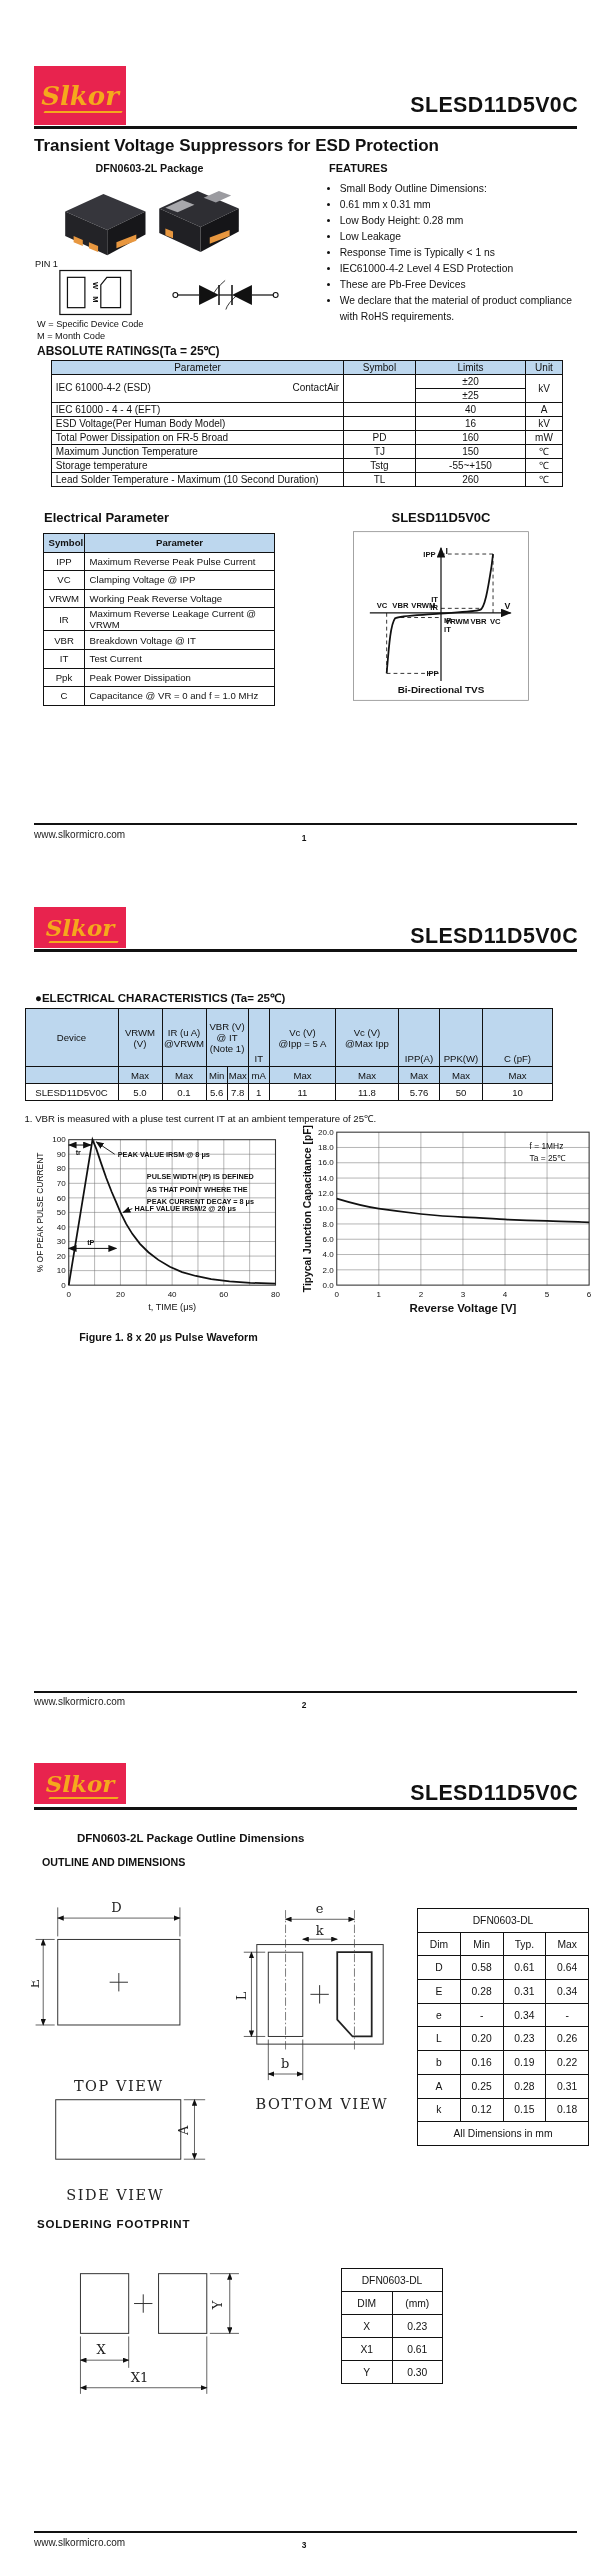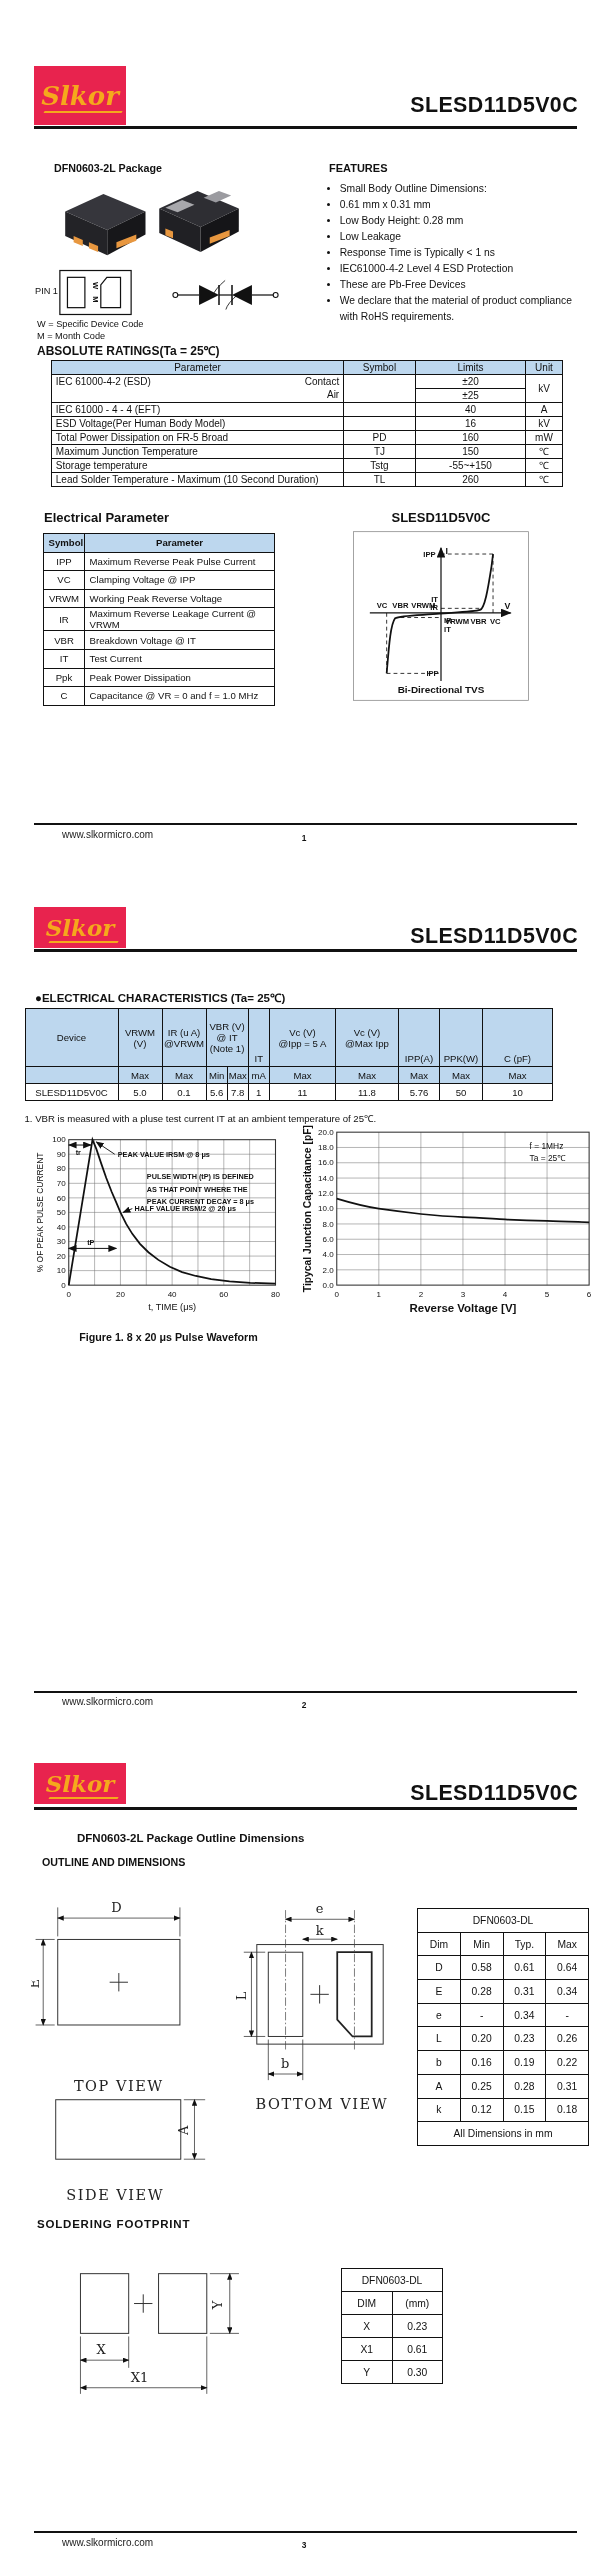--- a/index.html
+++ b/index.html
@@ -10,30 +10,30 @@
   .logo{background:#E8234E;color:#F5A81C;display:flex;align-items:center;justify-content:center;
         font-family:"DejaVu Serif",serif;font-style:italic;font-weight:bold;}
   .logo .lg-txt{position:relative;line-height:1;}
   .logo .lg-txt::after{content:"";position:absolute;left:3.1px;right:-3.1px;bottom:-4.6px;height:2.3px;
         background:#F5A81C;transform:skewX(-30deg);}
   .partno{font-weight:bold;font-size:21.4px;letter-spacing:0.4px;text-align:right;}
   .rule{background:#111;height:3.1px;}
   .h1{font-weight:bold;font-size:17px;}
   .h-sec{font-weight:bold;font-size:11.5px;}
   .small{font-size:9.2px;}
-  .ftr-url{font-size:10px;color:#222;margin-left:28px;}
+  .ftr-url{font-size:10px;color:#222;}
   .pgnum{font-size:8.4px;font-weight:bold;text-align:center;width:608px;}
   table{border-collapse:collapse;table-layout:fixed;color:#111;}
   
   .t-abs{width:510px;font-size:10px;border:1.5px solid #111;}
   .t-abs td,.t-abs th{border:0.8px solid #111;padding:0 3.8px;height:13px;line-height:11.5px;font-weight:normal;}
   .t-abs tr.th td{background:#BDD7EE;text-align:center;border-bottom:1.5px solid #111;}
   .t-abs td.c{text-align:center;}
   .split{display:flex;justify-content:space-between;}
-  .subs{display:flex;flex-direction:column;text-align:right;line-height:12.2px;}
+  .subs{display:flex;flex-direction:row;text-align:right;line-height:12.2px;}
   
   .t-ep{width:231px;font-size:9.6px;border:1.5px solid #111;}
   .t-ep td{border:1.5px solid #111;padding:0 4.6px;height:17.6px;}
   .t-ep tr.th td{background:#BDD7EE;text-align:center;font-weight:bold;}
   .t-ep td.sym{text-align:center;}
   
   .t-ec{width:527px;font-size:9.6px;border:1.5px solid #111;text-align:center;}
   .t-ec td{border:1.5px solid #111;padding:0 0.8px;}
   .t-ec tr.g td{background:#BDD7EE;height:55px;}
   .t-ec tr.s td{background:#BDD7EE;height:16px;}
@@ -69,40 +69,41 @@
 </svg>
 
 <div class="sheet">
 
   <section class="page" style="top:0;height:863px;">
     <div class="logo abs" style="left:34px;top:66px;width:92px;height:59px;font-size:26px;">
       <span class="lg-txt">Slkor</span>
     </div>
     <div class="partno abs" style="left:306px;top:93px;width:272px;">SLESD11D5V0C</div>
     <div class="rule abs" style="left:34px;top:126px;width:543px;"></div>
-
-    <div class="abs" style="left:54px;top:162px;width:191px;font-weight:bold;font-size:10.7px;">DFN0603-2L Package</div>
+    <div class="h1 abs" style="left:34px;top:136px;">Transient Voltage Suppressors for ESD Protection</div>
+
+    <div class="abs" style="left:54px;top:162px;width:191px;text-align:center;font-weight:bold;font-size:10.7px;">DFN0603-2L Package</div>
 
     <svg class="abs" style="left:46px;top:181px;" width="199" height="78" viewBox="0 0 260 102">
       <polygon points="25,40 75,17 130,40 80,64" fill="#36363c"></polygon>
       <polygon points="25,40 80,64 80,97 25,72" fill="#232327"></polygon>
       <polygon points="80,64 130,40 130,70 80,97" fill="#17171a"></polygon>
       <polygon points="36,72 48,77 48,85 36,80" fill="#E8973F"></polygon>
       <polygon points="56,80 68,85 68,93 56,88" fill="#E8973F"></polygon>
       <polygon points="92,80 118,70 118,78 92,88" fill="#E8973F"></polygon>
       <polygon points="148,36 198,13 252,36 202,60" fill="#2e2e33"></polygon>
       <polygon points="148,36 202,60 202,93 148,68" fill="#202024"></polygon>
       <polygon points="202,60 252,36 252,66 202,93" fill="#151518"></polygon>
       <polygon points="156,35 178,25 194,31 172,41" fill="#a8a8ac"></polygon>
       <polygon points="206,22 226,13 242,19 222,28" fill="#9b9ba0"></polygon>
       <polygon points="156,62 166,66 166,75 156,71" fill="#E8973F"></polygon>
       <polygon points="214,74 240,64 240,72 214,82" fill="#E8973F"></polygon>
     </svg>
 
-    <div class="small abs" style="left:35px;top:259px;margin-top:27px;">PIN 1</div>
+    <div class="small abs" style="left:35px;top:259px;">PIN 1</div>
 
     <svg class="abs" style="left:58px;top:269px;" width="75" height="47" viewBox="0 0 98 62">
       <rect x="2" y="2" width="94" height="58" fill="none" stroke="#111" stroke-width="1.6"></rect>
       <rect x="12" y="11" width="23" height="40" fill="none" stroke="#111" stroke-width="1.6"></rect>
       <path d="M56,21 L64,11 L82,11 L82,51 L56,51 Z" fill="none" stroke="#111" stroke-width="1.6"></path>
       <text x="46" y="22" class="tvs-l" transform="rotate(90 46 22)" text-anchor="middle">W</text>
       <text x="46" y="40" class="tvs-l" transform="rotate(90 46 40)" text-anchor="middle">M</text>
     </svg>
 
     <svg class="abs" style="left:170px;top:278px;" width="111" height="34" viewBox="0 0 145 44">

